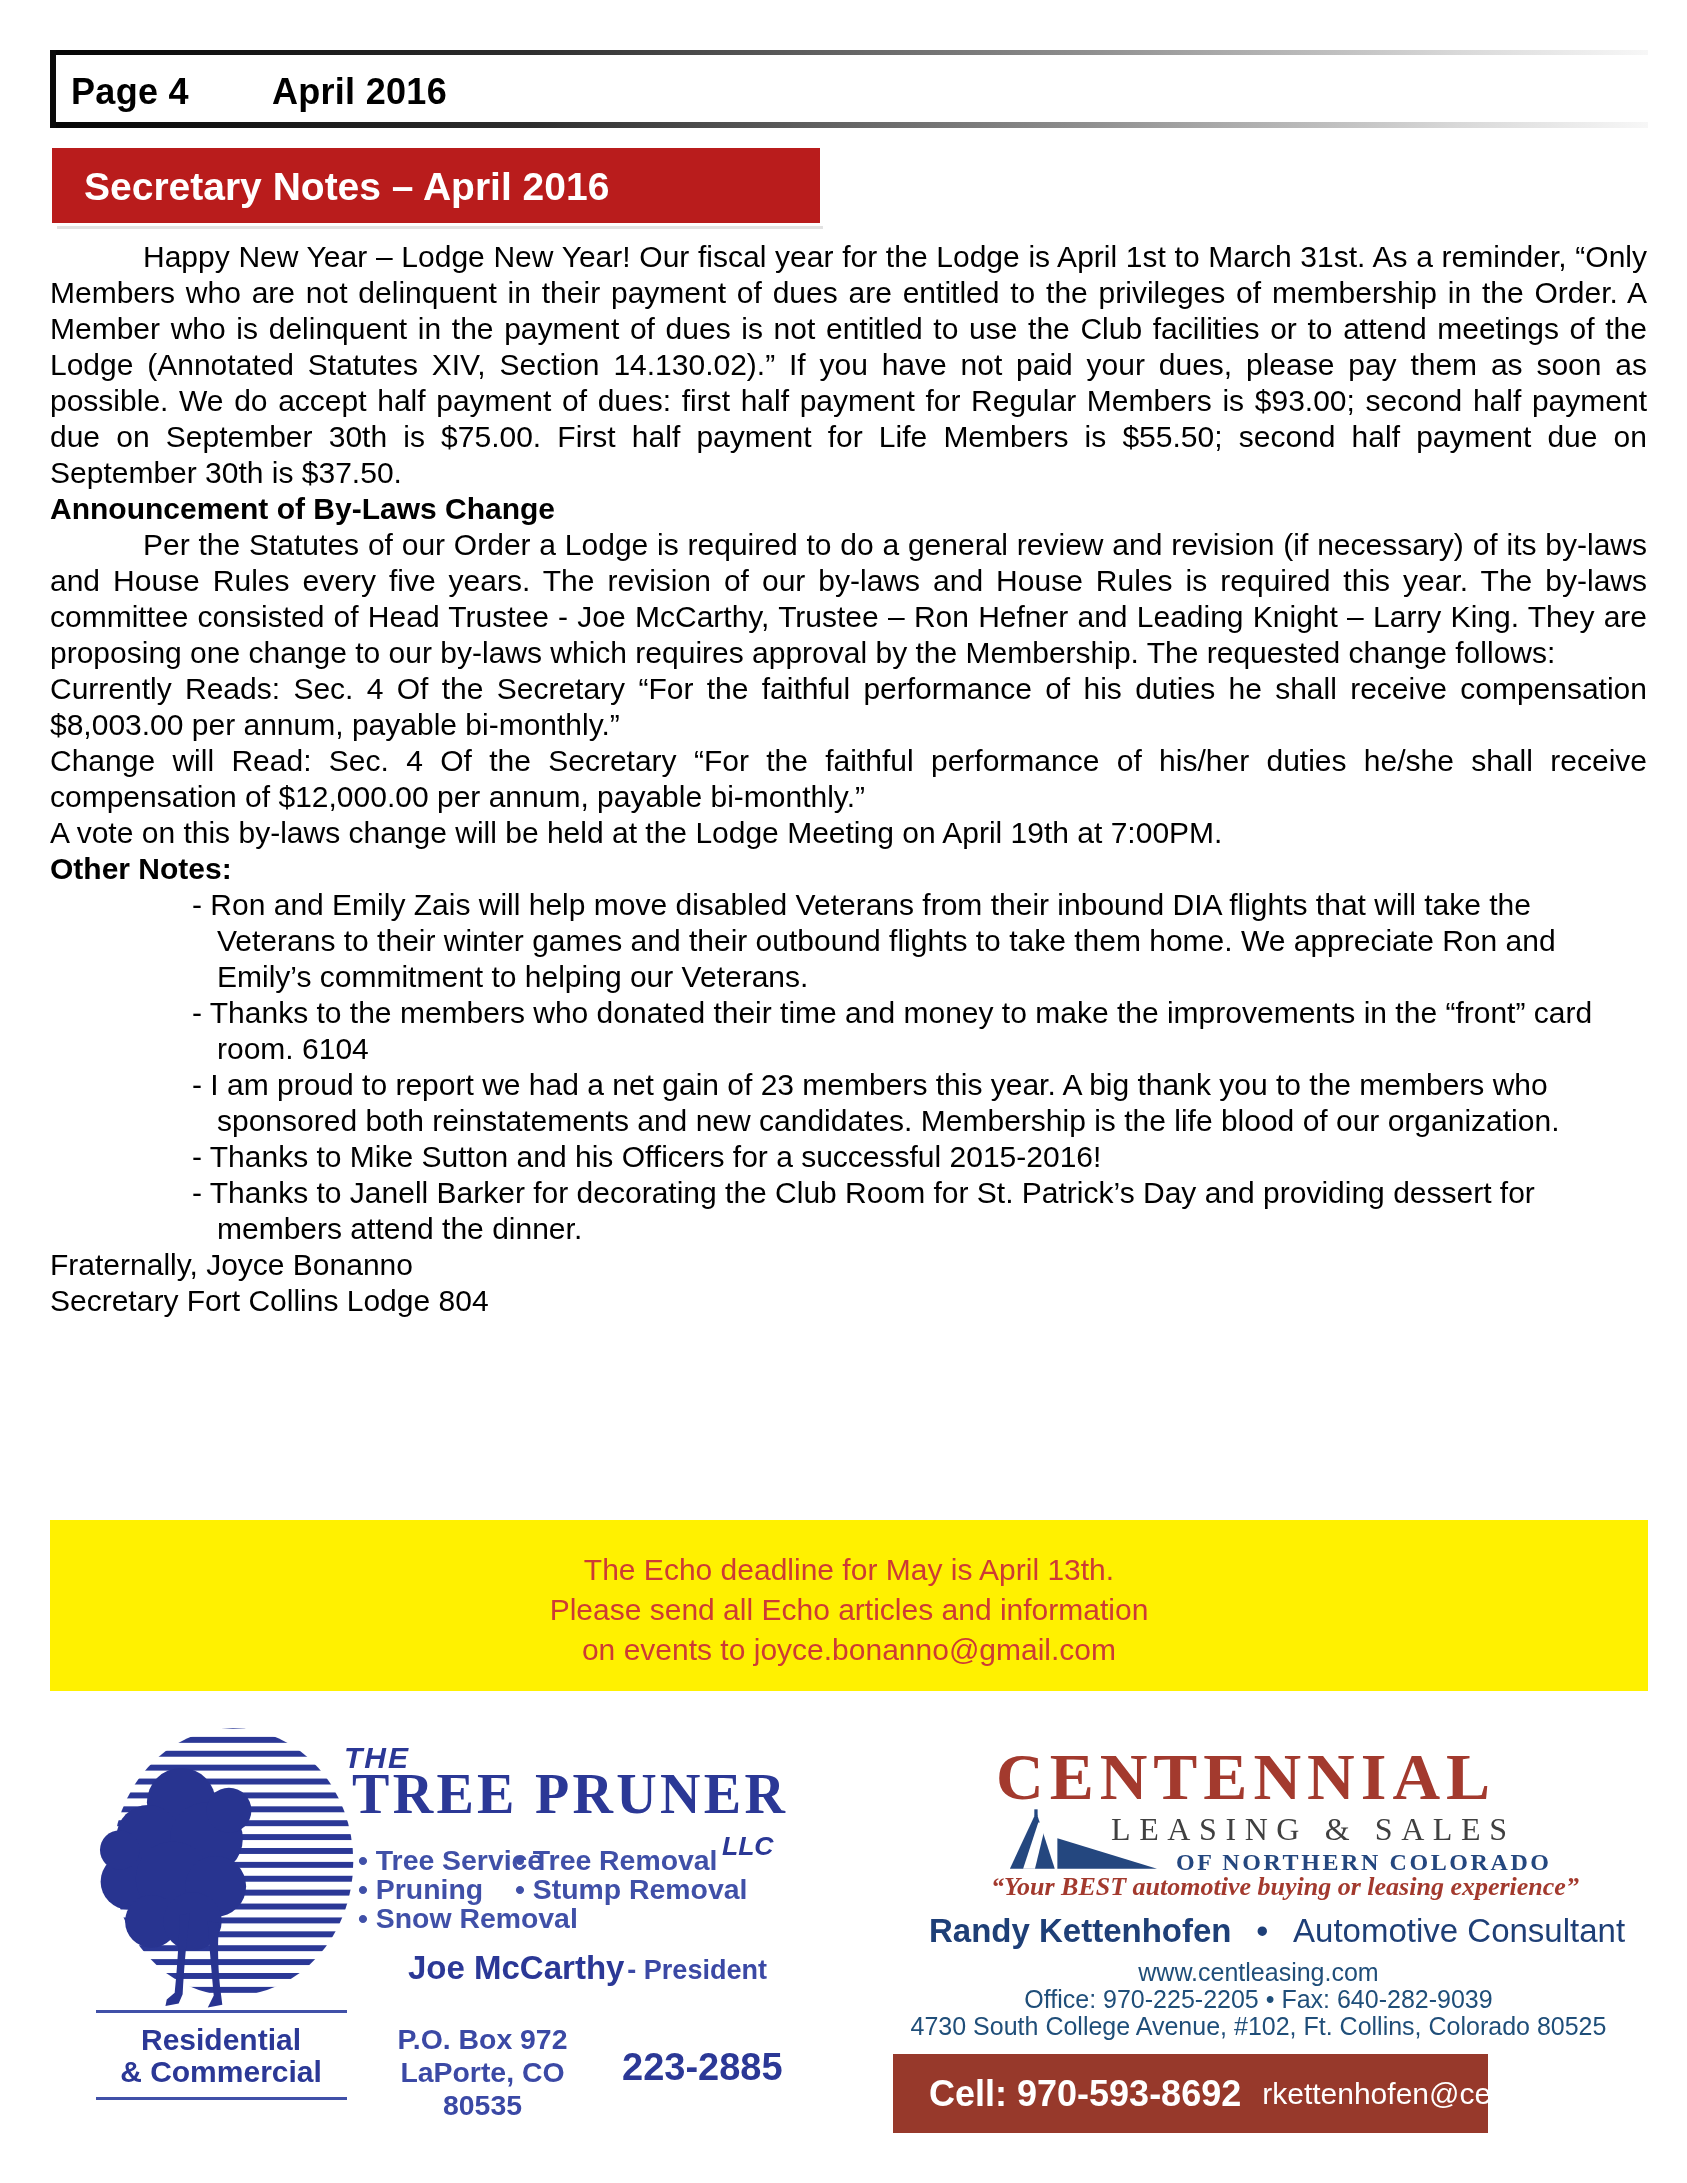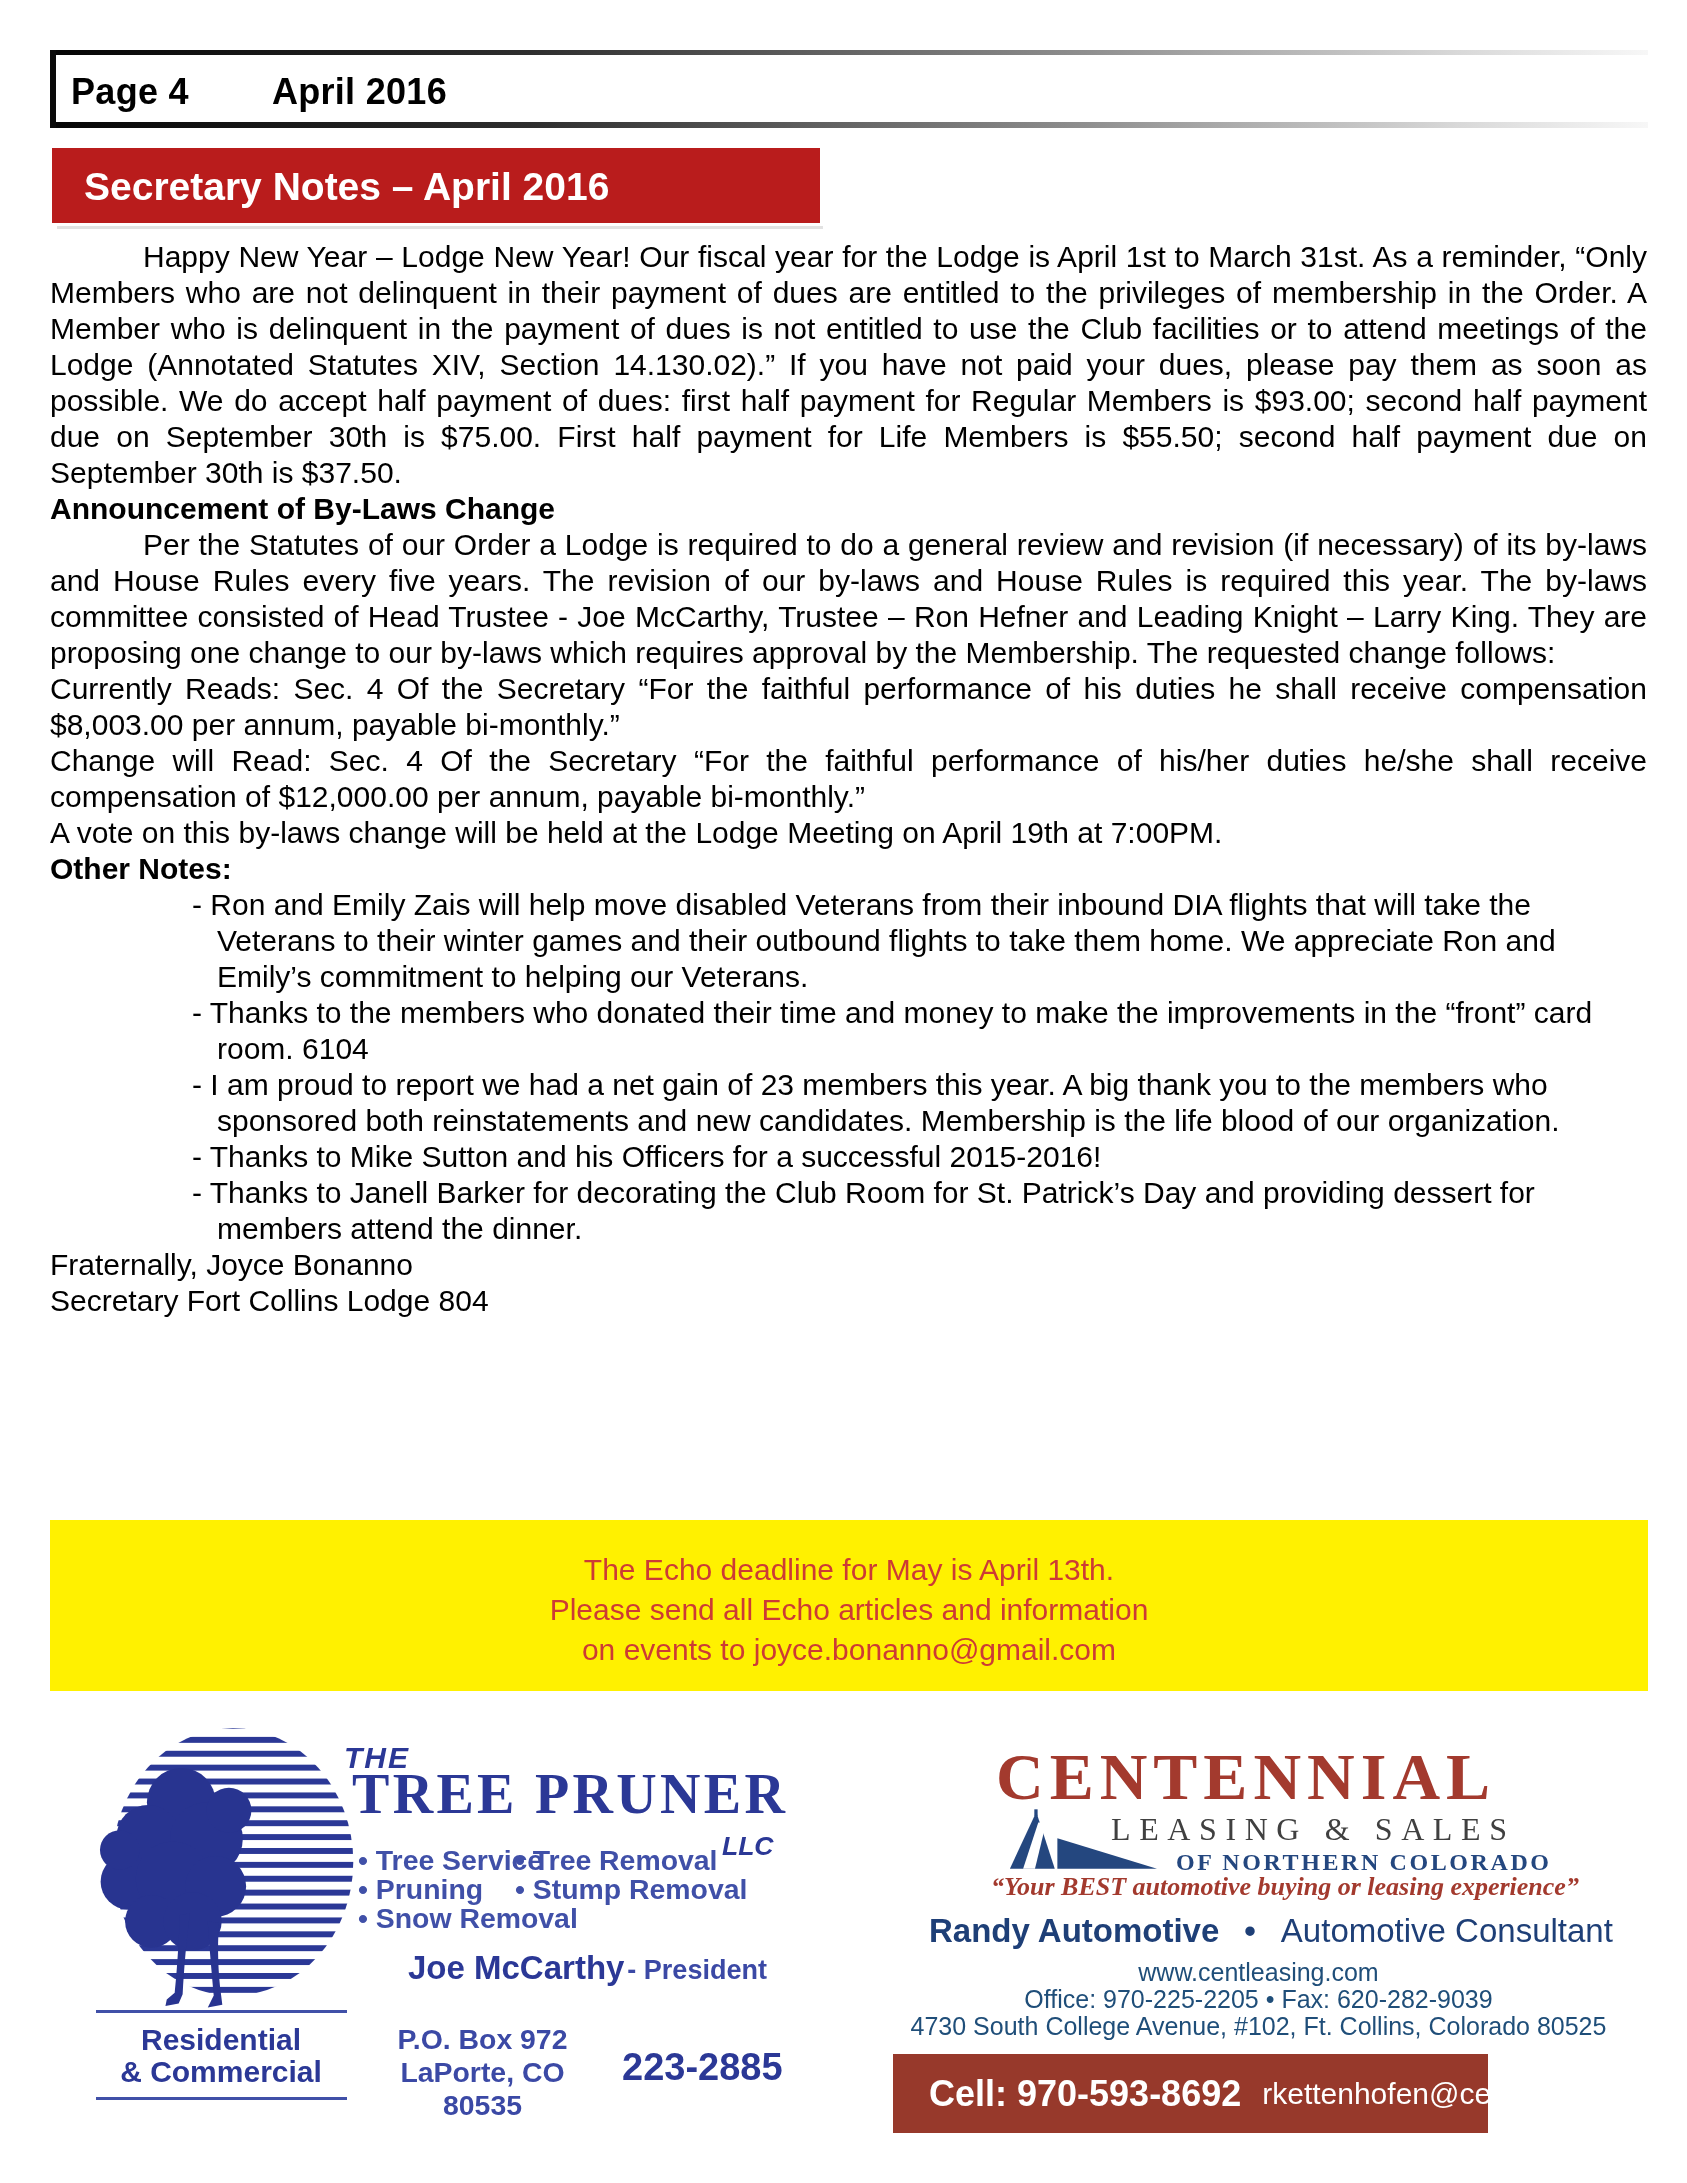--- a/index.html
+++ b/index.html
@@ -177,25 +177,25 @@
     <svg class="ct-logo" width="155" height="60" viewBox="0 0 235 90">
       <polygon points="12,90 52,4 80,90" fill="#24477F"></polygon>
       <rect x="49" y="0" width="5" height="10" fill="#24477F"></rect>
       <polygon points="32,90 55,20 67,20 50,90" fill="#ffffff"></polygon>
       <polygon points="84,44 235,90 84,90" fill="#24477F"></polygon>
     </svg>
     <div class="ct-line2">LEASING &amp; SALES</div>
     <div class="ct-line3">OF NORTHERN COLORADO</div>
     <div class="ct-tagline">“Your BEST automotive buying or leasing experience”</div>
     <div class="ct-consult">
-      <span class="nm">Randy Automotive</span><span class="sep">•</span><span>Automotive Consultant</span>
+      <span class="nm">Randy Kettenhofen</span><span class="sep">•</span><span>Automotive Consultant</span>
     </div>
     <div class="ct-contact">
       <p>www.centleasing.com</p>
-      <p>Office: 970-225-2205 • Fax: 620-282-9039</p>
+      <p>Office: 970-225-2205 • Fax: 640-282-9039</p>
       <p>4730 South College Avenue, #102, Ft. Collins, Colorado 80525</p>
     </div>
     <div class="ct-bar">
       <span class="cell">Cell: 970-593-8692</span>
       <span class="mail">rkettenhofen@centleasing.com</span>
     </div>
   </div>
 
 </div>
 

